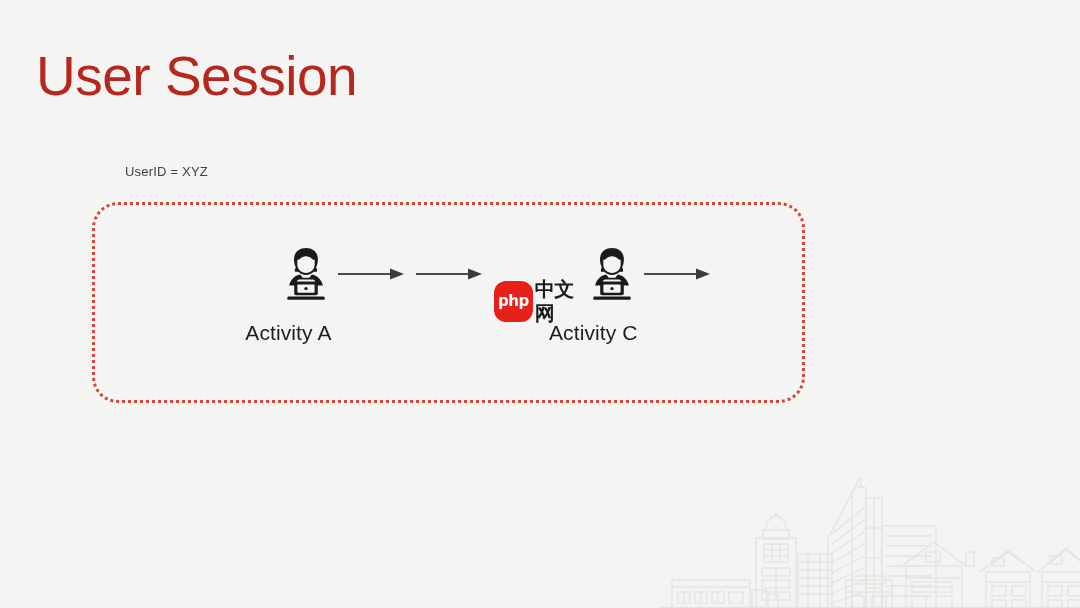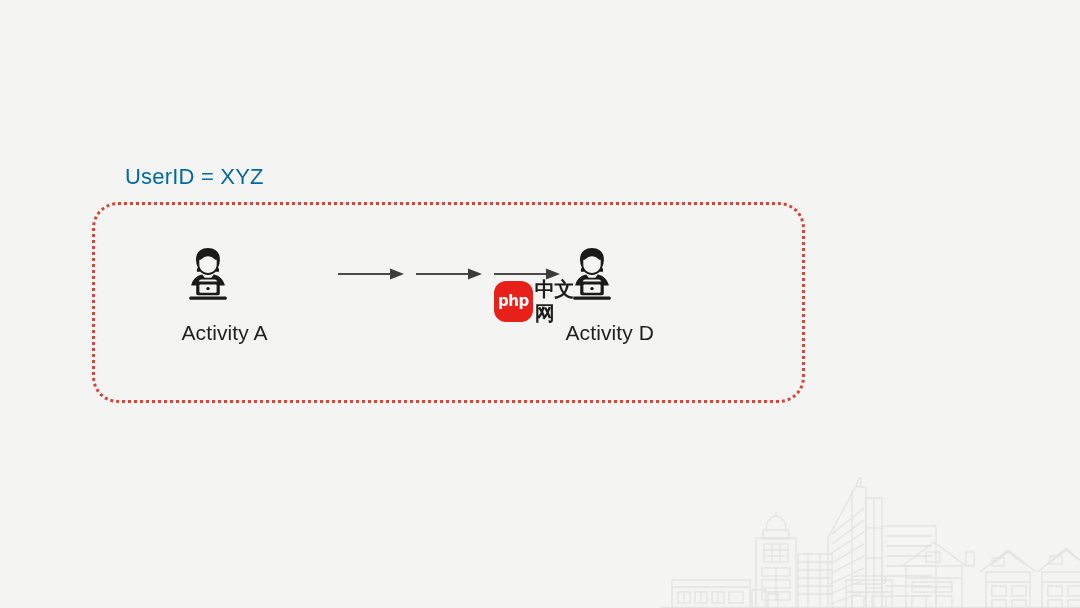--- a/index.html
+++ b/index.html
@@ -34,22 +34,22 @@
     letter-spacing: -0.5px;
     color: #b5281e;
     white-space: nowrap;
   }
 
   
   .userid-label {
     position: absolute;
     left: 125px;
     top: 164px;
-    font-size: 22px;
-    color: #0369a1;
+    font-size: 13px;
+    color: #404040;
     letter-spacing: 0.2px;
     white-space: nowrap;
   }
 
   
   .session-box {
     position: absolute;
     left: 92px;
     top: 202px;
     width: 713px;
@@ -72,21 +72,21 @@
     align-items: flex-start;
     justify-content: center;
     padding-top: 42px;
     box-sizing: border-box;
   }
 
   .activity {
     width: 150px;
     display: flex;
     flex-direction: column;
-    align-items: flex-start;
+    align-items: flex-end;
     position: relative;
   }
 
   .activity-icon {
     width: 52px;
     height: 60px;
     display: block;
   }
 
   .activity-label {
@@ -155,20 +155,21 @@
     opacity: 1;
     pointer-events: none;
   }
   .cityscape svg { display: block; }
 </style>
 </head>
 <body>
 
 <div class="slide">
 
+  <div class="slide-title">User Session</div>
 
   <div class="userid-label">UserID = XYZ</div>
 
   <div class="session-box"></div>
 
   <div class="flow-row">
 
     <div class="activity">
       <span class="activity-icon">
         <svg viewBox="0 0 52 60" width="52" height="60" aria-hidden="true">
@@ -194,44 +195,44 @@
     </div>
 
 
     <div class="arrow">
       <svg viewBox="0 0 66 14" width="66" height="14" aria-hidden="true">
         <line x1="0" y1="7" x2="54" y2="7" stroke="#4a4a4a" stroke-width="2"></line>
         <polygon points="52,1.5 66,7 52,12.5" fill="#3c3c3c"></polygon>
       </svg>
     </div>
 
-
-    <div class="arrow">
-      <svg viewBox="0 0 66 14" width="66" height="14" aria-hidden="true">
-        <line x1="0" y1="7" x2="54" y2="7" stroke="#4a4a4a" stroke-width="2"></line>
-        <polygon points="52,1.5 66,7 52,12.5" fill="#3c3c3c"></polygon>
-      </svg>
-    </div>
-
     <div class="activity">
       <span class="activity-icon">
         <svg viewBox="0 0 52 60" width="52" height="60" aria-hidden="true">
           <g fill="#1a1a1a">
             <path d="M26 4c-7.2 0-12 4.6-12 11.2 0 3.2.7 6 1.9 8.2-.6.5-1 1.2-1 2.1v2.2h3.4c1.9 2 4.6 3.2 7.7 3.2s5.8-1.2 7.7-3.2H37v-2.2c0-.9-.4-1.6-1-2.1 1.2-2.2 1.9-5 1.9-8.2C37.9 8.6 33.2 4 26 4z"></path>
             <path d="M20.4 14.6c1.3-1.4 3.2-2.3 5.6-2.3s4.3.9 5.6 2.3c1.1 1.2 2.2 1.3 2.8 1.2.2 0 .3.2.3.4v4.4c0 4.6-3.8 8.4-8.7 8.4s-8.7-3.8-8.7-8.4v-4.4c0-.2.1-.4.3-.4.6.1 1.7 0 2.8-1.2z" fill="#f4f4f2"></path>
             <path d="M9.5 40.2c1.3-4.6 5-8.2 9.7-9.4l1-.3 2.5 3.2h6.6l2.5-3.2 1 .3c4.7 1.2 8.4 4.8 9.7 9.4l.4 1.4h-7.6v-3.3c0-1.5-1.2-2.7-2.7-2.7H19.4c-1.5 0-2.7 1.2-2.7 2.7v3.3H9.1l.4-1.4z"></path>
             <rect x="14.2" y="37.6" width="23.6" height="13.6" rx="1.8"></rect>
             <rect x="17.4" y="40.4" width="17.2" height="8.3" rx="1" fill="#f4f4f2"></rect>
             <circle cx="26" cy="44.6" r="1.7"></circle>
             <path d="M8.8 52.6h34.4c.9 0 1.6.7 1.6 1.6s-.7 1.6-1.6 1.6H8.8c-.9 0-1.6-.7-1.6-1.6s.7-1.6 1.6-1.6z"></path>
           </g>
         </svg>
       </span>
-      <span class="activity-label">Activity D</span>
-    </div>
+      <span class="activity-label">Activity C</span>
+    </div>
+
+    <div class="arrow">
+      <svg viewBox="0 0 66 14" width="66" height="14" aria-hidden="true">
+        <line x1="0" y1="7" x2="54" y2="7" stroke="#4a4a4a" stroke-width="2"></line>
+        <polygon points="52,1.5 66,7 52,12.5" fill="#3c3c3c"></polygon>
+      </svg>
+    </div>
+
 
   </div>
 
   <div class="watermark">
     <span class="wm-badge">php</span>
     <span class="wm-text">中文网</span>
   </div>
 
   <div class="cityscape">
     <svg viewBox="0 0 420 140" width="420" height="140" aria-hidden="true">

